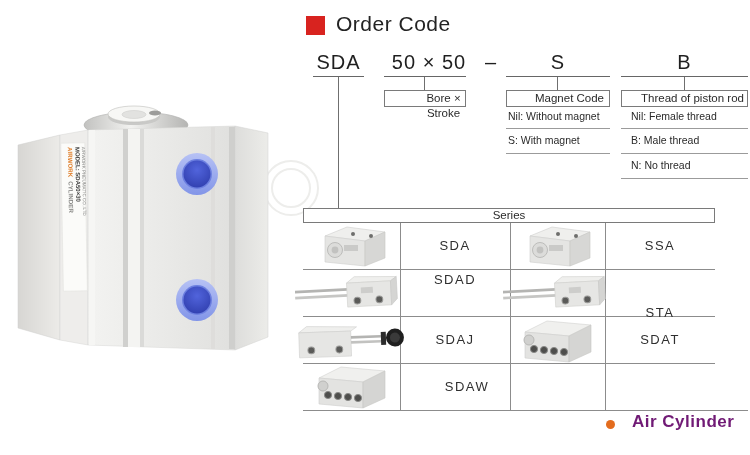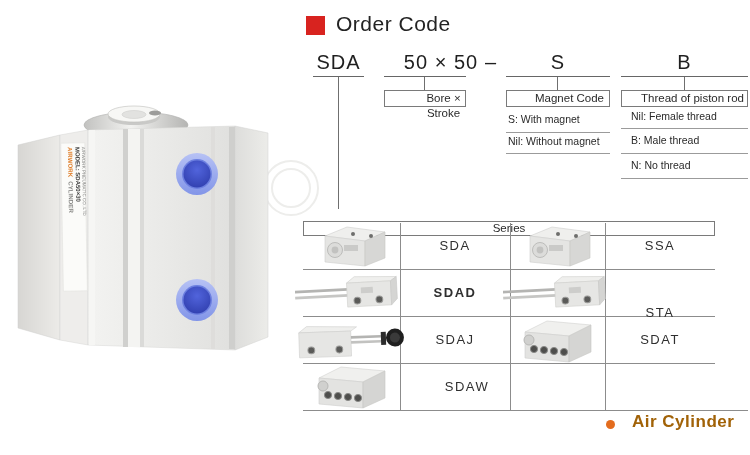--- a/index.html
+++ b/index.html
@@ -15,31 +15,31 @@
   
   .obox{position:absolute;top:90px;box-sizing:border-box;border:1px solid #7a7a7a;background:#fff;
         height:17px;line-height:15px;text-align:center;font-size:11.5px;color:#2a2a2a;}
   
   .optlist{position:absolute;top:108px;font-size:10.5px;color:#2a2a2a;}
   .opt{height:24px;line-height:23px;border-bottom:1px solid #9b9b9b;padding-left:2px;box-sizing:content-box;}
   .opt.first{height:20px;line-height:17px;}
   .optlist.indent .opt{padding-left:10px;}
   
   #series-table{position:absolute;left:303px;top:208px;width:412px;height:203px;}
-  .series-head{position:absolute;left:0;top:13px;width:412px;height:15px;box-sizing:border-box;
+  .series-head{position:absolute;left:0;top:0;width:412px;height:15px;box-sizing:border-box;
                border:1px solid #7a7a7a;background:#fff;text-align:center;font-size:11.5px;
                line-height:13px;color:#2a2a2a;}
   .tv{position:absolute;top:15px;height:188px;width:1px;background:#8c8c8c;}
   .th{position:absolute;left:0;width:412px;height:1px;background:#8c8c8c;}
   .slabel{position:absolute;width:110px;text-align:center;font-size:13px;letter-spacing:1.5px;color:#2f2f2f;}
   .thumb{position:absolute;}
   
   .footer-bullet{position:absolute;left:606px;top:420px;width:9px;height:9px;border-radius:50%;background:#e36c1e;}
   .footer-label{position:absolute;left:632px;top:412px;font-size:17px;font-weight:700;
-                color:#a16207;letter-spacing:.5px;}
+                color:#701a75;letter-spacing:.5px;}
   
   .wm{position:absolute;border-radius:50%;border:2px solid #ededeb;}
   
   #photo{position:absolute;left:5px;top:93px;z-index:2;}
   #photo text{font-family:"Liberation Sans",sans-serif;}
   svg{display:block;}
 </style>
 </head>
 <body>
 
@@ -119,42 +119,42 @@
       <circle cx="192" cy="207" r="21" fill="url(#gRim)"></circle>
       <circle cx="192" cy="207" r="15" fill="#6c7fe0"></circle>
       <circle cx="192" cy="207" r="13.5" fill="url(#gIn)"></circle>
     </g>
   </svg>
 
   <div class="red-square"></div>
   <div class="page-title">Order Code</div>
 
   <div class="code" style="left:306px;width:65px;">SDA</div>
-  <div class="code" style="left:400px;width:82px;">50 × 50</div>
+  <div class="code" style="left:388px;width:82px;">50 × 50</div>
   <div class="code" style="left:478px;width:26px;">–</div>
   <div class="code" style="left:506px;width:104px;">S</div>
   <div class="code" style="left:621px;width:127px;">B</div>
 
   <div class="code-underline" style="left:313px;width:51px;"></div>
   <div class="code-underline" style="left:384px;width:82px;"></div>
   <div class="code-underline" style="left:506px;width:104px;"></div>
   <div class="code-underline" style="left:621px;width:127px;"></div>
 
   <div class="vline" style="left:338px;top:77px;height:132px;"></div>
   <div class="vline" style="left:424px;top:77px;height:13px;"></div>
   <div class="vline" style="left:557px;top:77px;height:13px;"></div>
   <div class="vline" style="left:684px;top:77px;height:13px;"></div>
 
   <div class="obox" style="left:384px;width:82px;padding-left:37px;">Bore × Stroke</div>
   <div class="obox" style="left:506px;width:104px;padding-left:23px;">Magnet Code</div>
   <div class="obox" style="left:621px;width:127px;padding-left:16px;">Thread of piston rod</div>
 
   <div class="optlist" style="left:506px;width:104px;">
+    <div class="opt first">Nil: Without magnet</div>
     <div class="opt">S: With magnet</div>
-    <div class="opt first">Nil: Without magnet</div>
   </div>
   <div class="optlist indent" style="left:621px;width:127px;">
     <div class="opt first">Nil: Female thread</div>
     <div class="opt">B: Male thread</div>
     <div class="opt">N: No thread</div>
   </div>
 
   <div id="series-table">
     <div class="series-head">Series</div>
 
@@ -163,21 +163,21 @@
     <div class="tv" style="left:302px;"></div>
 
     <div class="th" style="top:61px;"></div>
     <div class="th" style="top:108px;"></div>
     <div class="th" style="top:155px;"></div>
     <div class="th" style="top:202px;width:445px;"></div>
 
     <div class="slabel" style="left:97px;top:30px;">SDA</div>
     <div class="slabel" style="left:302px;top:30px;">SSA</div>
 
-    <div class="slabel" style="left:97px;top:77px;font-weight:bold;">SDAD</div>
+    <div class="slabel" style="left:97px;top:64px;">SDAD</div>
     <div class="slabel" style="left:302px;top:77px;margin-top:20px;">STA</div>
 
     <div class="slabel" style="left:302px;top:124px;">SDAT</div>
     <div class="slabel" style="left:97px;top:124px;">SDAJ</div>
 
     <div class="slabel" style="left:97px;top:171px;margin-left:12px;">SDAW</div>
     <div class="slabel" style="left:302px;top:171px;"></div>
 
     <svg class="thumb" style="left:10px;top:16px;" width="78" height="44" viewBox="0 0 78 44">
       <polygon points="12,12 34,3 72,8 52,17" fill="#efefed" stroke="#cfcfcd" stroke-width="0.6"></polygon>

